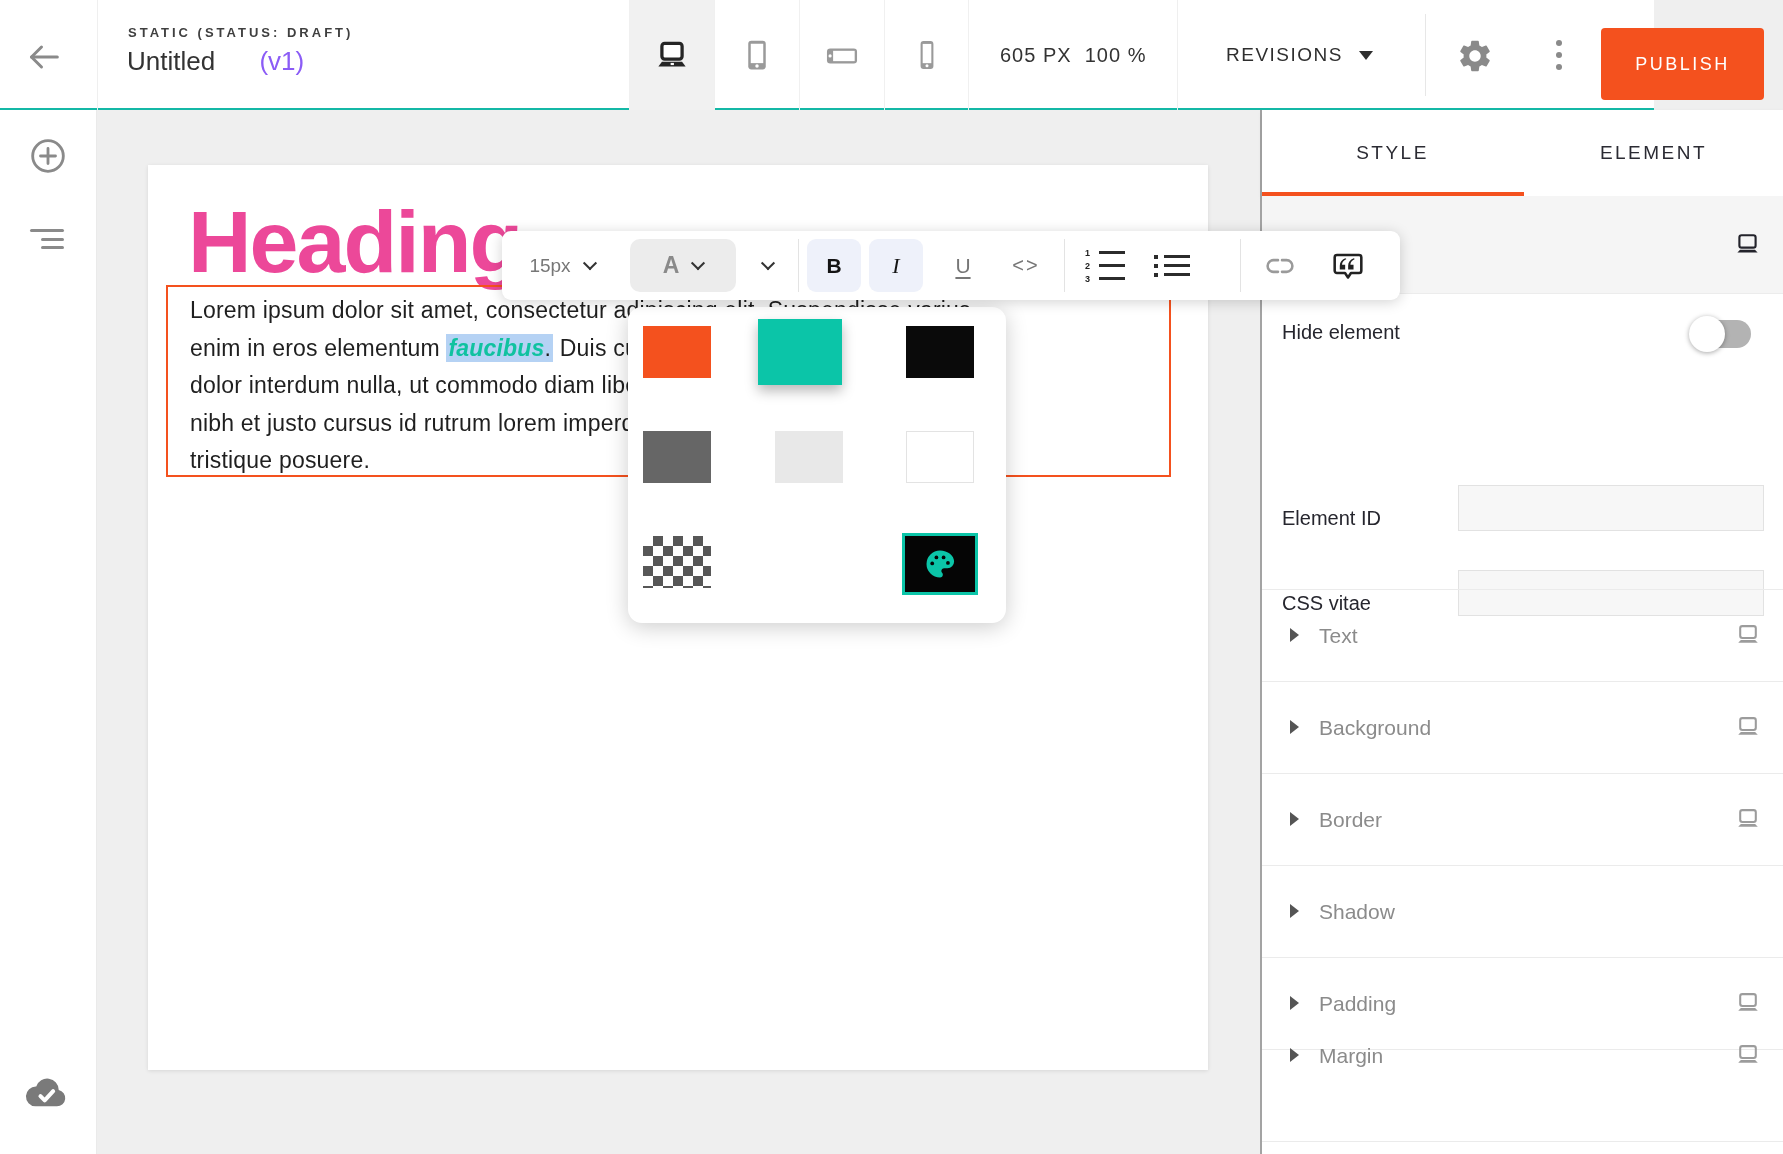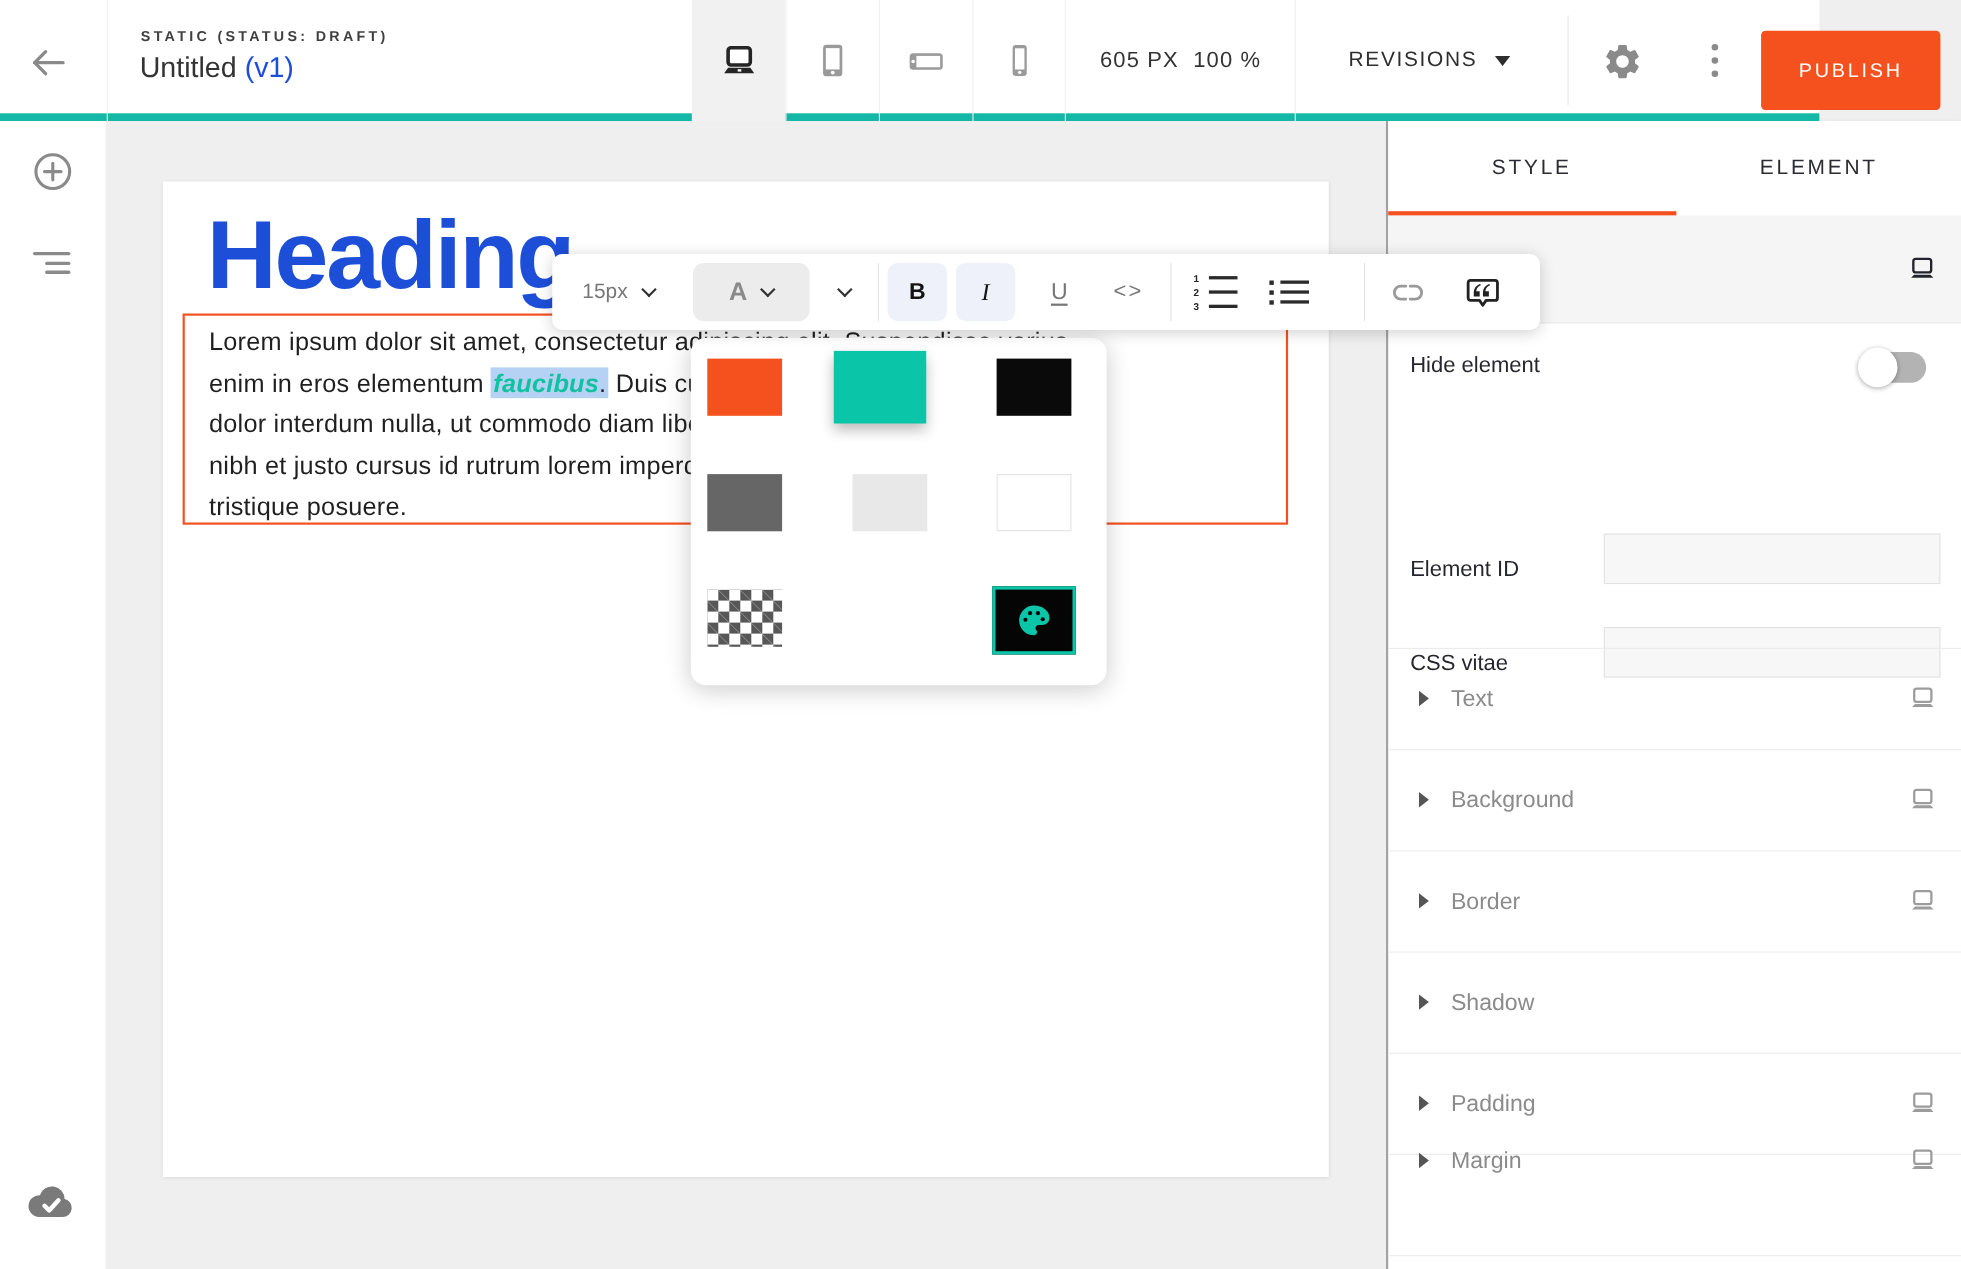--- a/index.html
+++ b/index.html
@@ -1,27 +1,27 @@
 <!DOCTYPE html>
 <html><head>
 <meta charset="utf-8">
 <style>
   * { margin:0; padding:0; box-sizing:border-box; }
   html,body { width:1783px; height:1154px; overflow:hidden;
     font-family:"Liberation Sans", sans-serif; background:#efefef; }
 
   
   .topbar { position:absolute; left:0; top:0; width:1654px; height:110px;
-    background:#fff; border-bottom:7px solid #14b8a6; z-index:50; }
+    background:#fff; border-bottom:2px solid #14b8a6; z-index:50; }
   .back-btn { position:absolute; left:24px; top:37px; width:40px; height:40px; cursor:pointer; }
   .topbar-vline { position:absolute; top:0; width:1px; height:110px; background:#efefef; }
   .status-label { position:absolute; left:128px; top:25px; font-size:13px; letter-spacing:3px;
     color:#3f3f3f; font-weight:600; }
   .doc-title { position:absolute; left:127px; top:46px; font-size:26px; color:#333; }
-  .doc-version { color:#1d4ed8; }
+  .doc-version { color:#8b5cf6;margin-left:37px; }
   .device-group { position:absolute; left:629px; top:0; height:110px; display:flex; }
   .device-btn { width:85px; height:110px; display:flex; align-items:center; justify-content:center;
     border-left:1px solid #f0f0f0; cursor:pointer; }
   .device-btn.active { background:#f1f1f1; }
   .device-btn:last-child { border-right:1px solid #f0f0f0; }
   .zoom-label { position:absolute; left:1000px; top:0; height:110px; line-height:110px;
     font-size:20px; color:#333; letter-spacing:1px; }
   .revisions { position:absolute; left:1226px; top:0; height:110px; display:flex; align-items:center;
     gap:16px; cursor:pointer; font-size:19px; letter-spacing:1.5px; color:#2e2e2e; }
   .caret-down { width:0; height:0; border-left:7px solid transparent; border-right:7px solid transparent;
@@ -42,22 +42,22 @@
   .rail-layers i { display:block; height:3px; background:#8a8a8a; border-radius:2px; }
   .rail-layers i:nth-child(1){ width:34px; margin-bottom:6px; }
   .rail-layers i:nth-child(2){ width:23px; margin-left:11px; margin-bottom:5px; }
   .rail-layers i:nth-child(3){ width:23px; margin-left:11px; }
   .rail-cloud { position:absolute; left:22px; top:960px; width:50px; height:40px; }
 
   
   .canvas { position:absolute; left:98px; top:110px; width:1162px; height:1044px; background:#efefef; }
   .card { position:absolute; left:50px; top:55px; width:1060px; height:905px; background:#fff;
     box-shadow:0 1px 4px rgba(0,0,0,0.10); }
-  .heading { position:absolute; left:40px; top:16px; font-size:88px; font-weight:700;
-    letter-spacing:-2px; color:#1d4ed8; }
+  .heading { position:absolute; left:40px; top:26px; font-size:88px; font-weight:700;
+    letter-spacing:-2px; color:#ec4899; }
   .para-box { position:absolute; left:18px; top:120px; width:1005px; height:192px;
     border:2px solid #F4511E; padding:5px 0 0 22px; }
   .para-line { white-space:nowrap; font-size:23px; line-height:37.5px; color:#1f1f1f; letter-spacing:0.2px; }
   .hl { background:#B5D2F4; padding:1px 2px; }
   .hl-word { color:#10C2A0; font-style:italic; font-weight:700; }
 
   
   .fmt-toolbar { position:absolute; left:502px; top:231px; width:898px; height:69px; background:#fff;
     border-radius:9px; box-shadow:0 2px 14px rgba(0,0,0,0.18); z-index:70; }
   .tb-item { position:absolute; top:0; height:69px; display:flex; align-items:center; justify-content:center;

